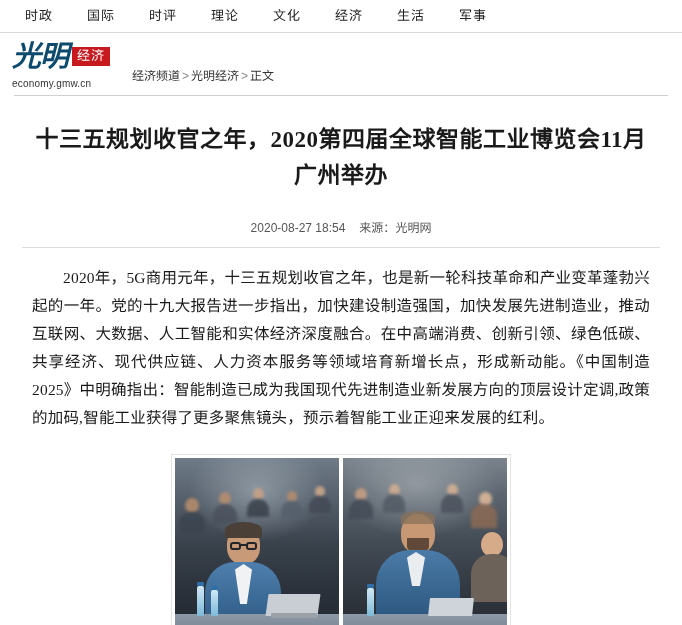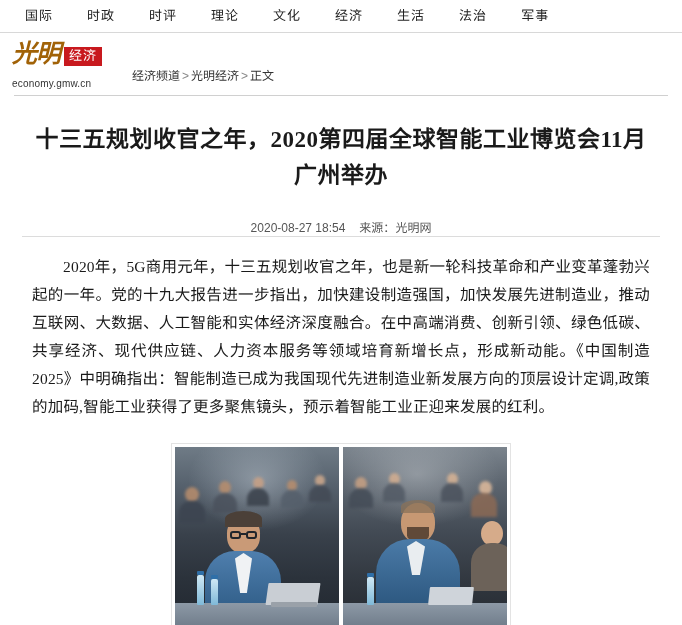--- a/index.html
+++ b/index.html
@@ -45,24 +45,24 @@
   .logo-block {
     width: 108px;
     position: relative;
     height: 44px;
   }
   .logo-main {
     display: flex;
     align-items: center;
   }
   .logo-gm {
-    font-family: Liberation Mono, monospace;
-    font-size: 25px;
+    font-family: Liberation Serif, serif;
+    font-size: 29px;
     font-weight: bold;
-    color: #a16207;
+    color: #0c4a6e;
     letter-spacing: -1px;
     font-style: italic;
     line-height: 26px;
   }
   .logo-tag {
     background: #c8191e;
     color: #ffffff;
     font-size: 13px;
     padding: 2px 5px 3px 5px;
     margin-left: 4px;
@@ -104,21 +104,21 @@
     color: #1a1a1a;
     line-height: 36px;
     margin-top: 26px;
     letter-spacing: 0.5px;
   }
   .meta {
     text-align: center;
     font-size: 12px;
     color: #555555;
     margin-top: 24px;
-    margin-bottom: 1px;
+    margin-bottom: 12px;
   }
   .meta .src-label { color: #555; margin-left: 14px; }
   .meta .src-name { color: #555; }
   .meta-rule {
     border-top: 1px solid #dcdcdc;
     margin: 0 -10px 0 -10px;
   }
   .body-text {
     font-family: "Liberation Serif", "DejaVu Serif", serif;
     font-size: 15.5px;
@@ -197,28 +197,27 @@
   .glasses {
     position: absolute;
     height: 3px;
     border-top: 2px solid #20252b;
   }
 </style>
 </head>
 <body>
 
 <div class="topnav">
+  <a class="nav-item">时政</a>
   <a class="nav-item">国际</a>
-  <a class="nav-item">时政</a>
   <a class="nav-item">时评</a>
   <a class="nav-item">理论</a>
   <a class="nav-item">文化</a>
   <a class="nav-item">经济</a>
   <a class="nav-item">生活</a>
-  <a class="nav-item">法治</a>
   <a class="nav-item">军事</a>
 
 </div>
 
 <div class="brandrow">
   <div class="logo-block">
     <div class="logo-main">
       <span class="logo-gm">光明</span>
       <span class="logo-tag">经济</span>
     </div>

